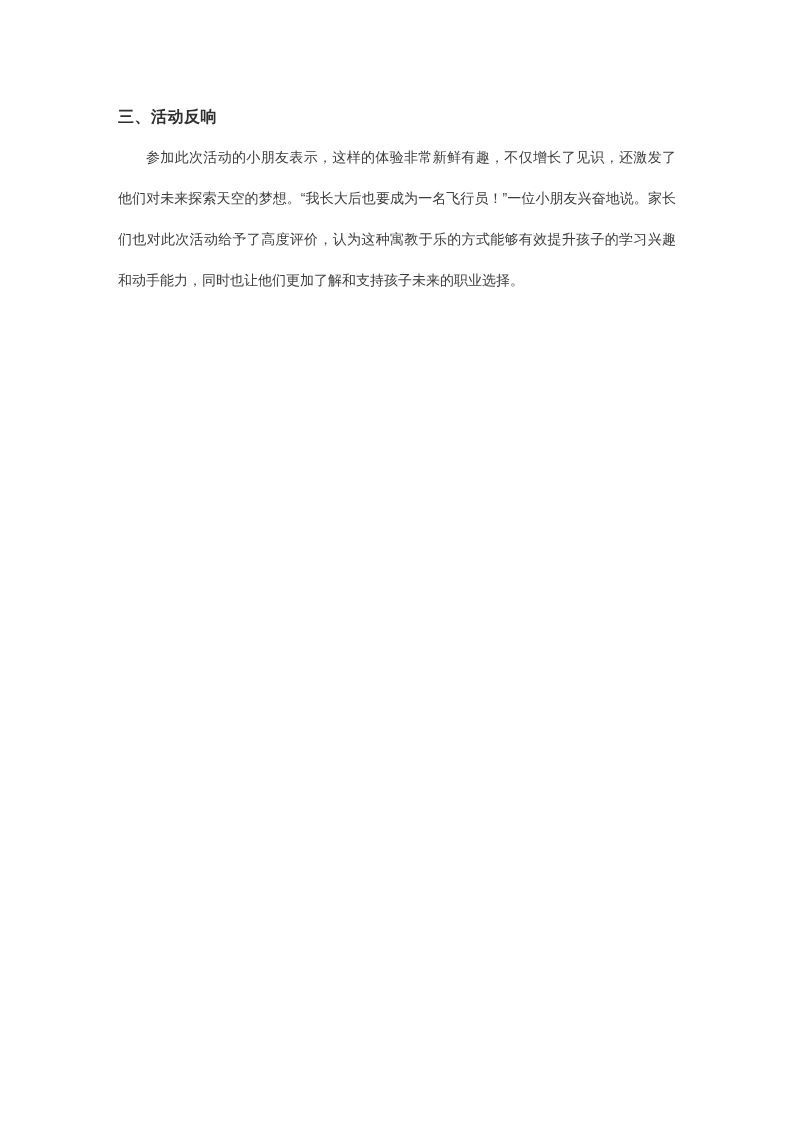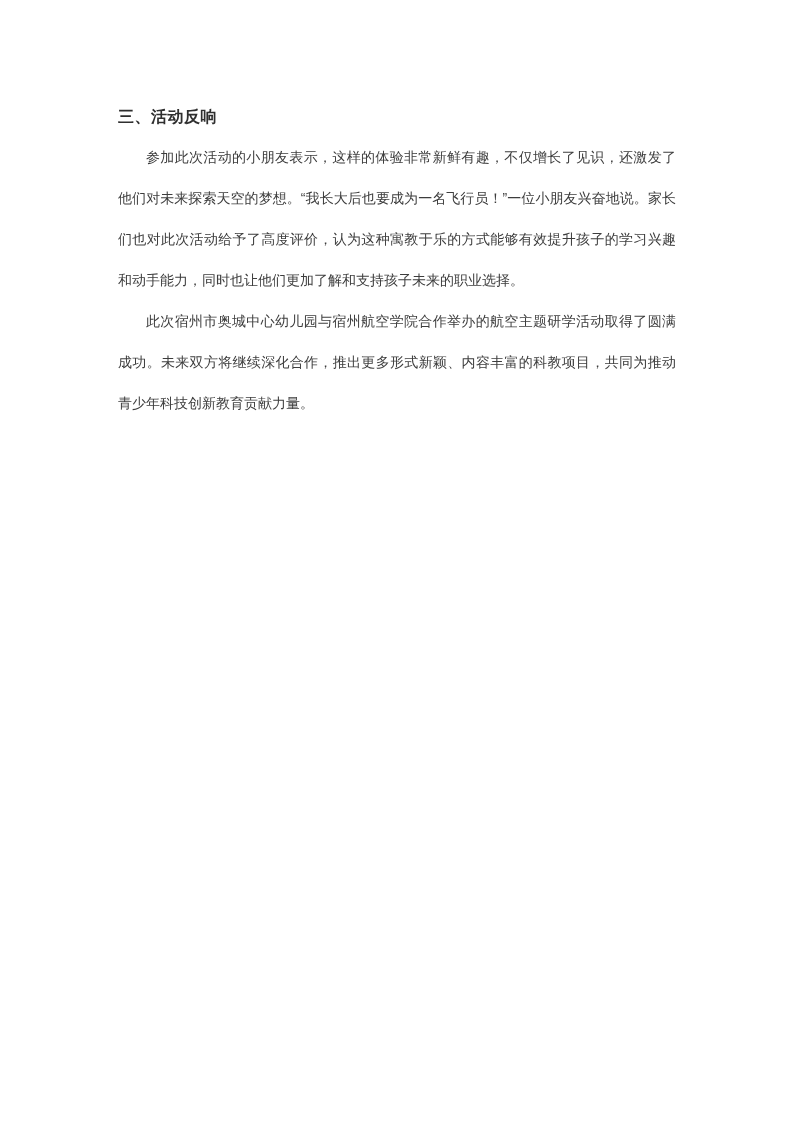--- a/index.html
+++ b/index.html
@@ -45,16 +45,15 @@
 <body>
 
 <div class="page">
   <div class="content">
 
     <h2 class="section-heading">三、活动反响</h2>
 
     <p class="body-paragraph">参加此次活动的小朋友表示，这样的体验非常新鲜有趣，不仅增长了见识，还激发了他们对未来探索天空的梦想。“我长大后也要成为一名飞行员！”一位小朋友兴奋地说。家长们也对此次活动给予了高度评价，认为这种寓教于乐的方式能够有效提升孩子的学习兴趣和动手能力，同时也让他们更加了解和支持孩子未来的职业选择。</p>
 
 
-    <p class="body-paragraph">此次宿州市奥城中心幼儿园与宿州航空学院合作举办的航空主题研学活动取得了圆满成功。未来双方将继续深化合作，推出更多形式新颖、内容丰富的科教项目，共同为推动青少年科技创新教育贡献力量。</p>
 
   </div>
 </div>
 
 </body></html>

